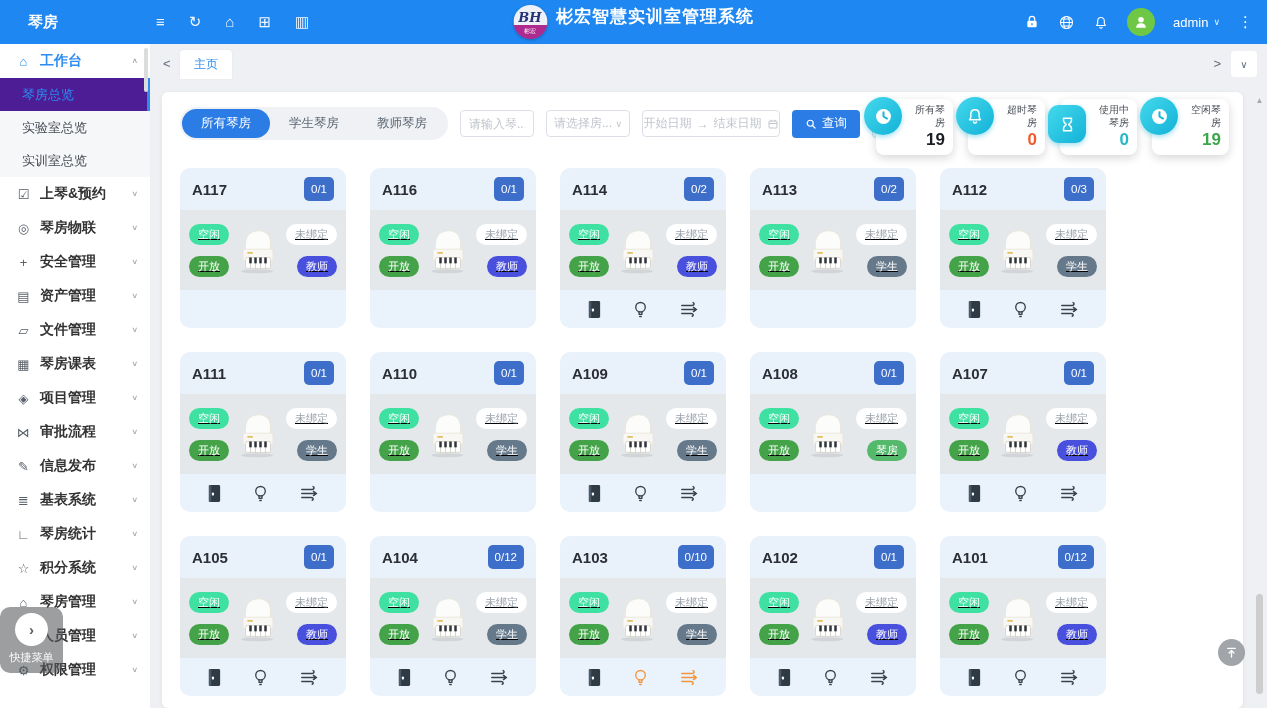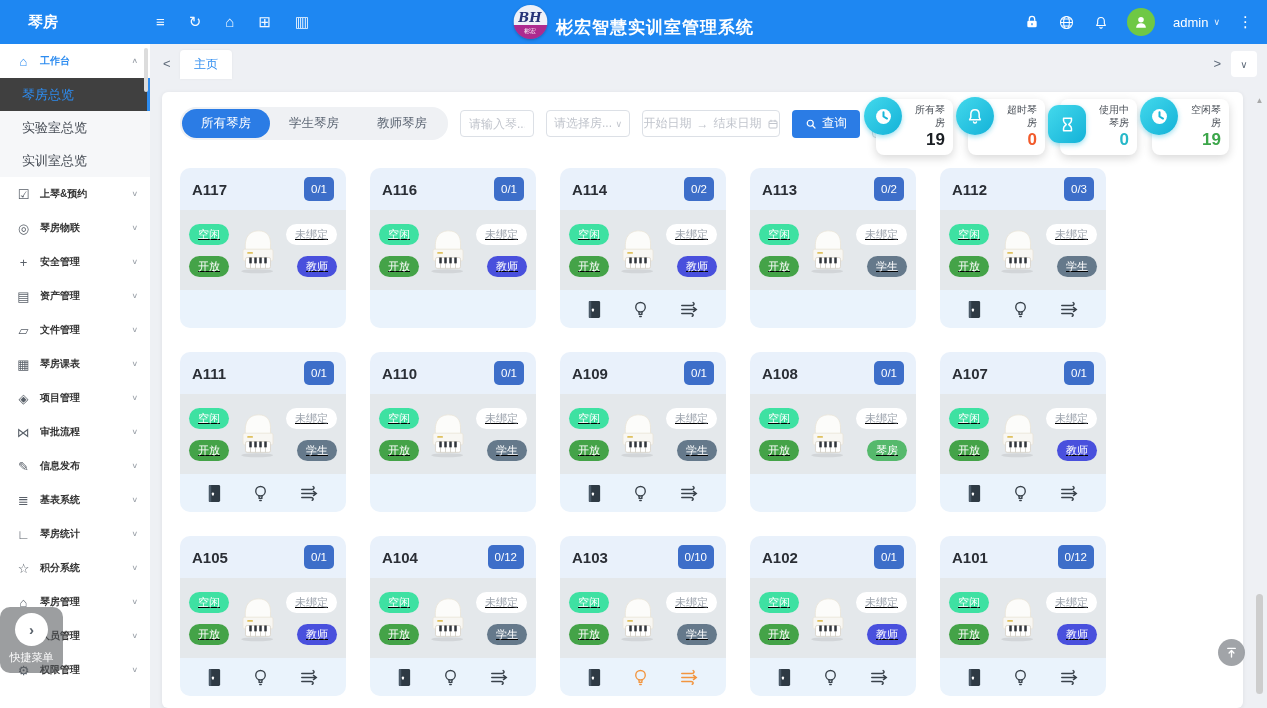--- a/index.html
+++ b/index.html
@@ -6,21 +6,21 @@
   html,body { width:1267px; height:708px; overflow:hidden;
     font-family:"Liberation Sans","DejaVu Sans",sans-serif; background:#eef0f4; }
 
   
   .header { position:absolute; top:0; left:0; width:1267px; height:44px;
     background:#1e87f2; display:flex; align-items:center; color:#fff; z-index:20; }
   .logo-area { width:150px; padding-left:28px; font-size:15px; font-weight:bold; }
   .hdr-tools { display:flex; gap:24px; margin-left:6px; font-size:15px; }
   .hdr-tools span { cursor:pointer; opacity:.95; }
   .brand { position:absolute; left:50%; transform:translateX(-50%);
-    display:flex; align-items:flex-end; gap:9px; }
+    display:flex; align-items:flex-start; gap:9px; }
   .brand-badge { width:34px; height:34px; border-radius:50%; overflow:hidden;
     display:flex; flex-direction:column; box-shadow:0 1px 3px rgba(0,0,0,.25); }
   .bb-top { flex:1.15; background:#eef1f8; color:#273377; font-family:"DejaVu Serif",serif;
     font-style:italic; font-weight:bold; font-size:13px; display:flex; align-items:flex-end; justify-content:center; line-height:1; padding-bottom:1px;}
   .bb-bot { flex:0.85; background:#ae2a8e; color:#fff; font-size:6px; display:flex;
     align-items:center; justify-content:center; }
   .brand-title { font-size:17px; font-weight:bold; letter-spacing:1px; }
   .hdr-right { margin-left:auto; display:flex; align-items:center; gap:18px; padding-right:14px; }
   .hdr-right .hicon { display:flex; cursor:pointer; }
   .avatar { width:28px; height:28px; border-radius:50%; background:#6fc845;
@@ -29,27 +29,27 @@
   .caret { font-size:9px; opacity:.9; }
   .vdots { font-size:15px; cursor:pointer; }
 
   
   .sidebar { position:absolute; top:44px; left:0; width:150px; bottom:0; background:#fff; z-index:10; }
   .sidebar::after { content:""; position:absolute; right:2px; top:4px; width:4px; height:44px;
     background:#dcdcdc; border-radius:2px; }
   .menu-item { height:34px; display:flex; align-items:center; padding:0 12px 0 15px;
     color:#333; cursor:pointer; }
   .menu-item .mi-icon { width:17px; font-size:13px; color:#596069; text-align:center; }
-  .menu-item .mi-label { flex:1; font-size:10px; margin-left:8px; font-weight:bold; white-space:nowrap; }
+  .menu-item .mi-label { flex:1; font-size:14px; margin-left:8px; font-weight:bold; white-space:nowrap; }
   .menu-item .mi-arrow { font-size:9px; color:#9aa0a8; transform:scaleY(.8); }
   .menu-item.active, .menu-item.active .mi-icon { color:#2d8cf0; }
   .submenu { background:#f6f7f9; }
   .submenu-item { height:33px; display:flex; align-items:center; padding-left:22px;
     font-size:13px; color:#454b54; cursor:pointer; }
-  .submenu-item.active { background:#404040; color:#2d8cf0; border-right:3px solid #2d8cf0; }
+  .submenu-item.active { background:#4c1d95; color:#2d8cf0; border-right:3px solid #2d8cf0; }
 
   
   .quick-menu { position:absolute; left:0; top:607px; width:63px; height:66px;
     background:rgba(85,88,92,.58); border-radius:10px; z-index:60; display:flex;
     flex-direction:column; align-items:center; padding-top:6px; cursor:pointer; }
   .qm-circle { width:33px; height:33px; border-radius:50%; background:#fff;
     display:flex; align-items:center; justify-content:center; font-size:15px;
     font-weight:bold; color:#5a626b; }
   .qm-label { font-size:11px; color:#fff; margin-top:4px; }
 

